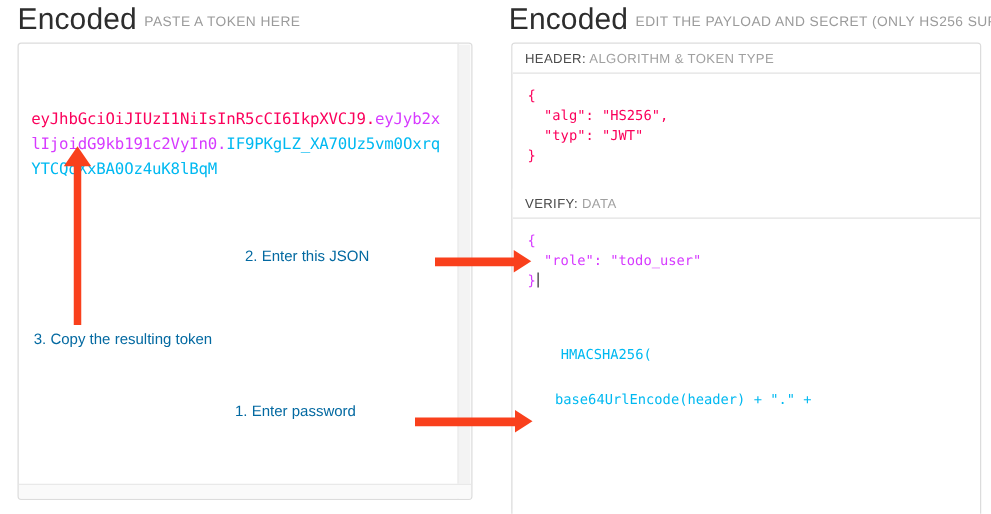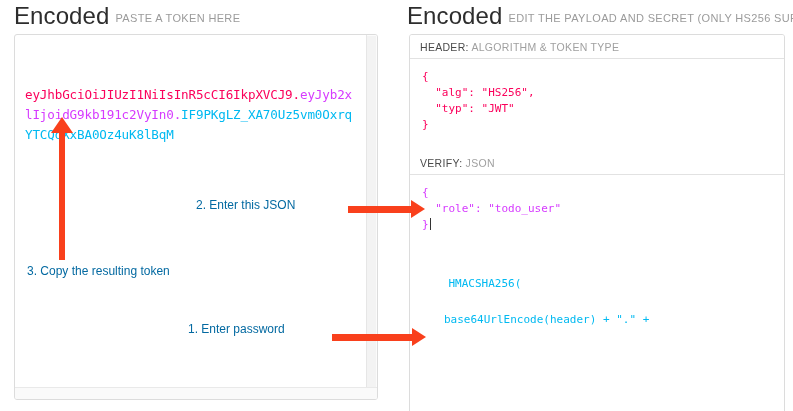--- a/index.html
+++ b/index.html
@@ -233,21 +233,21 @@
     <span class="strong">HEADER:</span>
     <span class="muted">ALGORITHM &amp; TOKEN TYPE</span>
   </div>
   <div class="code-area header-code">{
   "alg": "HS256",
   "typ": "JWT"
 }</div>
 
   <div class="section-title">
     <span class="strong">VERIFY:</span>
-    <span class="muted">JSON</span>
+    <span class="muted">DATA</span>
   </div>
   <div class="code-area payload-code"><span>{
   "role": "todo_user"
 }</span><span class="caret"></span></div>
 
 
   <div class="sig-body">
     <span>HMACSHA256(</span>
     <span class="sig-indent">base64UrlEncode(header) + "." +</span>
     

